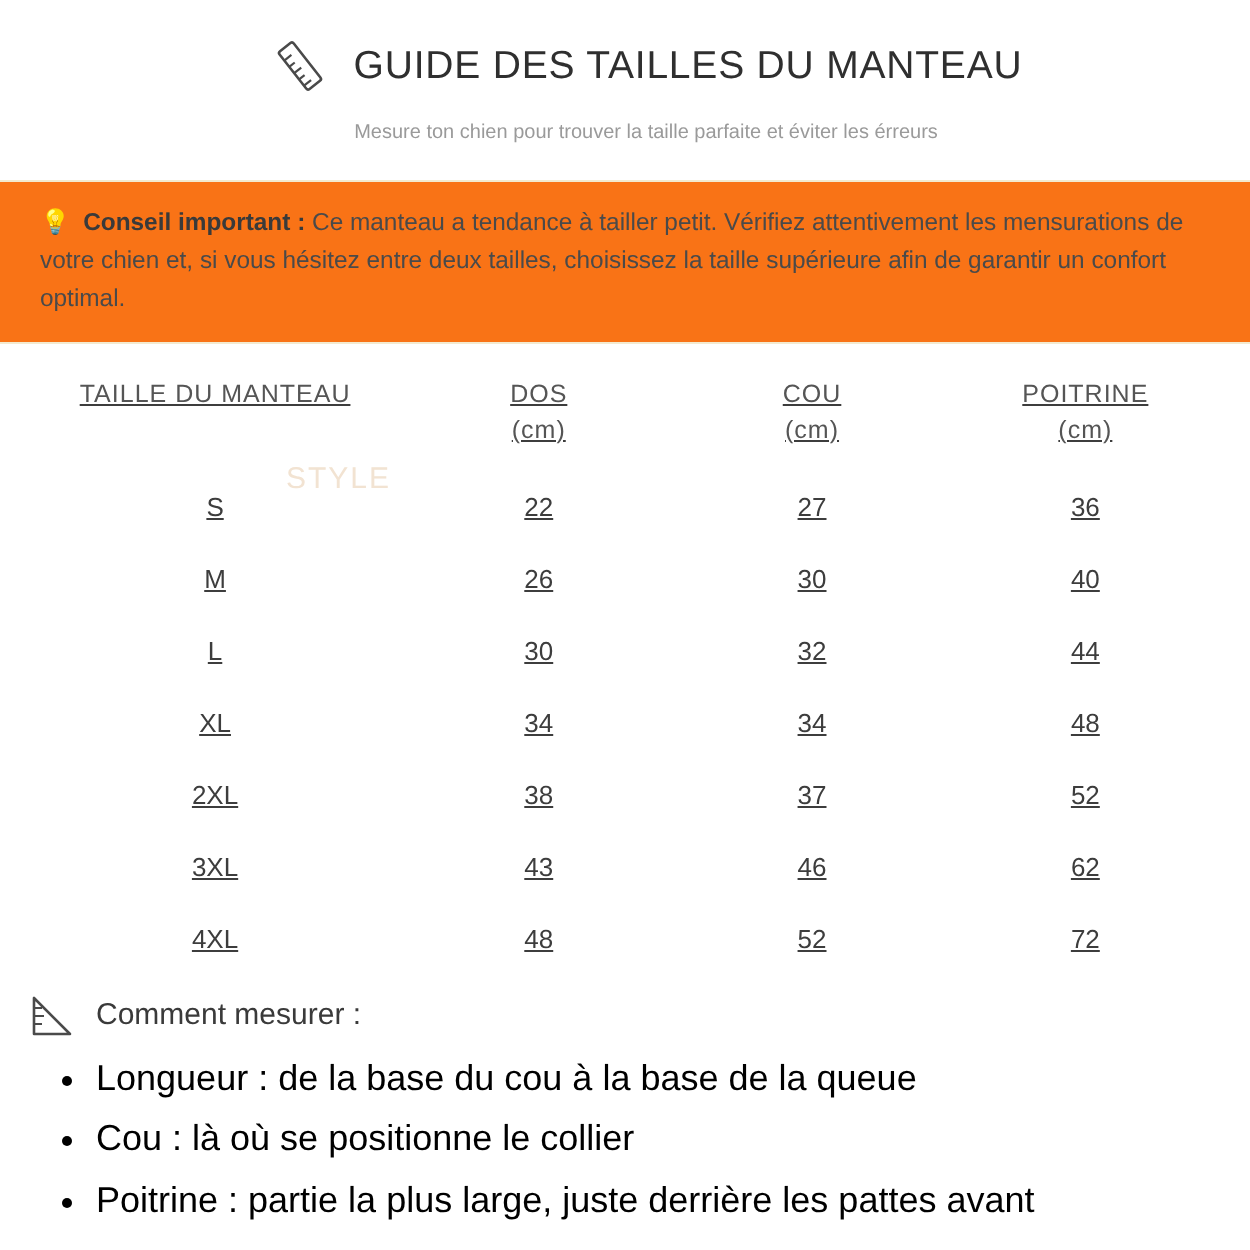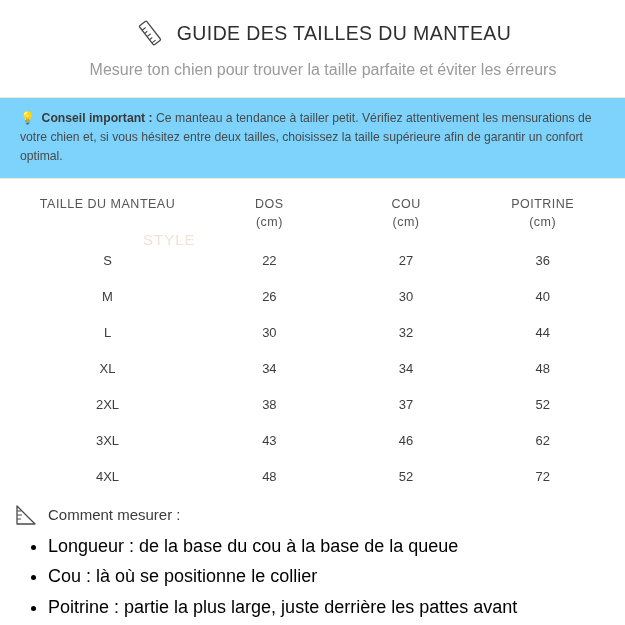--- a/index.html
+++ b/index.html
@@ -40,29 +40,29 @@
     flex: 0 0 auto;
   }
   .page-title {
     font-size: 19.5px;
     letter-spacing: 0.4px;
     color: #2f2f2f;
     font-weight: 400;
   }
   .subtitle {
     margin-top: 13px;
-    font-size: 16px;
+    font-size: 10px;
     color: #9a9a9a;
     font-weight: 400;
   }
 
   
   .notice {
     margin-top: 18px;
-    background: #7dd3fc;
+    background: #f97316;
     border-top: 1px solid #f3ead0;
     border-bottom: 1px solid #f3ead0;
     padding: 11px 20px 12px 20px;
     font-size: 12.2px;
     line-height: 1.55;
     color: #4a4a4a;
     text-align: left;
   }
   .notice .bulb {
     margin-right: 3px;
@@ -74,20 +74,21 @@
 
   
   .table-wrap {
     margin-top: 17px;
     padding: 0 14px;
   }
   table.size-table {
     width: 100%;
     border-collapse: collapse;
     table-layout: fixed;
+    text-decoration: underline;
   }
   table.size-table th {
     font-weight: 400;
     font-size: 12.5px;
     color: #555555;
     letter-spacing: 0.5px;
     padding-bottom: 14px;
     vertical-align: top;
     text-align: center;
   }

